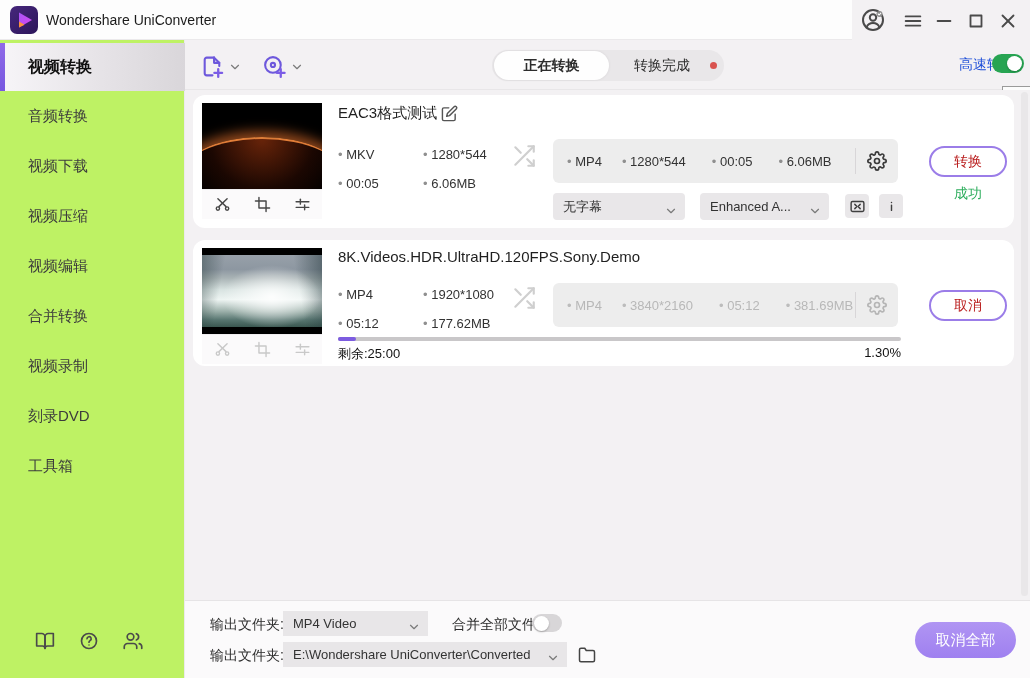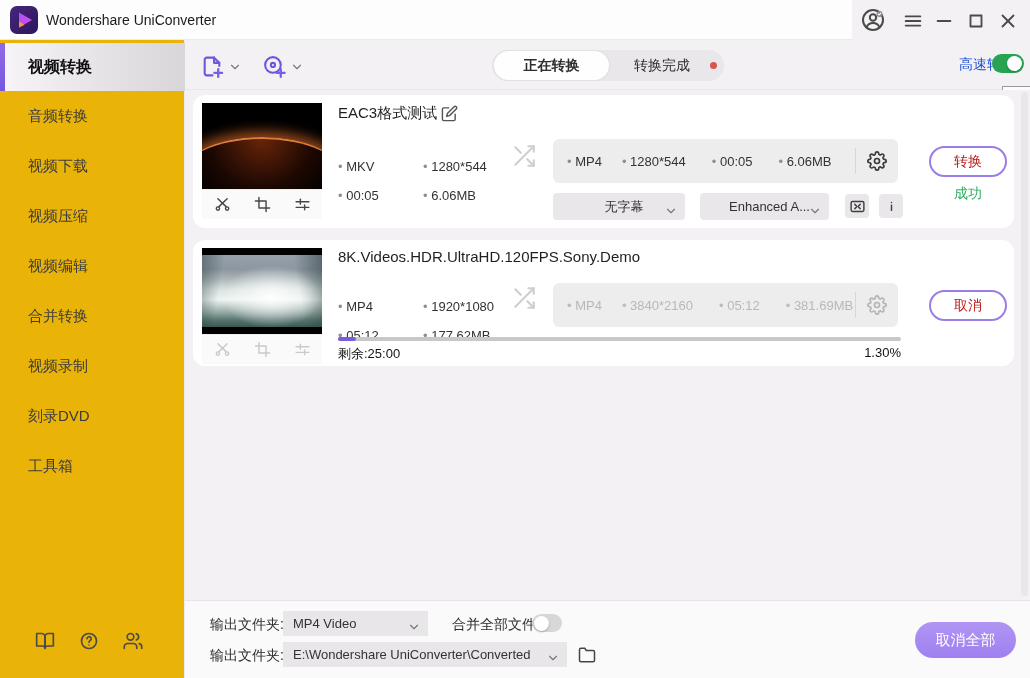--- a/index.html
+++ b/index.html
@@ -10,21 +10,21 @@
 
   
   .titlebar { left:0; top:0; width:852px; height:40px; background:#fdfdfd; border-bottom:1px solid #ebe9eb; }
   .logo { left:10px; top:6px; width:28px; height:28px; border-radius:7px;
           background:linear-gradient(135deg,#46277c 0%,#2c165a 100%); }
   .app-title { left:46px; top:12px; font-size:14px; color:#1b1b1b; }
   .tb-ico { top:8px; width:24px; height:24px; color:#4a4a4a; }
   .tb-btn { top:10px; width:22px; height:22px; color:#4a4a4a; cursor:default; }
 
   
-  .sidebar { left:0; top:40px; width:185px; height:638px; background:#eab308; border-right:1px solid #eceaec; }
+  .sidebar { left:0; top:40px; width:185px; height:638px; background:#bef264; border-right:1px solid #eceaec; }
   .sb-item { position:absolute; left:0; width:185px; height:50px; line-height:50px;
              padding-left:28px; font-size:15px; color:#3c3c3c; cursor:pointer; }
   .sb-item.active { height:48px; line-height:48px; font-weight:bold; font-size:16px; color:#101010;
              background:linear-gradient(90deg,#f7f5f8 0%,#e6e3e7 55%,#d9d6da 100%); }
   .sb-item.active::before { content:""; position:absolute; left:0; top:0; bottom:0; width:5px;
              background:linear-gradient(180deg,#906ae8,#7757e0); }
   .sb-foot-ico { top:591px; width:20px; height:20px; color:#4a4a4a; cursor:pointer; }
 
   
   .toolbar { left:185px; top:40px; width:845px; height:50px; background:#f3f1f3; border-bottom:1px solid #e8e6e8;padding-left:38px; }
@@ -66,39 +66,39 @@
              linear-gradient(180deg,#97a0a9 0%,#8d97a1 20%,#a9b3b5 32%,#d8e3e1 48%,#edf4f2 62%,#9db1ab 78%,#587671 90%,#3a5750 100%); }
   .iconbar { left:9px; top:94px; width:120px; height:30px; background:#fbfafb; border-top:1px solid #f0eef0;
              display:flex; align-items:center; justify-content:space-around; }
   .iconbar .ib { width:17px; height:17px; cursor:pointer; }
   .iconbar.enabled .ib { color:#474747; }
   .iconbar.disabled .ib { color:#c9c9c9; }
 
   .file-title { left:145px; top:9px; font-size:15px; color:#1f1f1f; }
   .edit-ico { left:248px; top:10px; width:17px; height:17px; color:#555; cursor:pointer; }
   .stats { left:145px; top:45px; display:grid; grid-template-columns:85px auto; grid-auto-rows:29px;
-           font-size:13px; color:#333; align-items:center;margin-top:12px; }
+           font-size:13px; color:#333; align-items:center; }
   .stat::before { content:"•  "; color:#8f8f8f; }
   .shuffle-ico { left:318px; top:48px; width:26px; height:26px; color:#cfcfcf; }
   .card2 .shuffle-ico { top:45px; }
 
   .targetbox { left:360px; top:44px; width:345px; height:44px; background:#ededed; border-radius:6px;
                display:flex; align-items:center; font-size:13px; color:#333; }
   .targetbox .stat { margin-left:14px; white-space:nowrap; }
   .targetbox .stat:nth-child(2){ margin-left:20px; } .targetbox .stat:nth-child(3){ margin-left:26px; }
   .targetbox .stat:nth-child(4){ margin-left:26px; }
   .targetbox .sep { margin-left:auto; width:1px; height:26px; background:#d8d6d8; }
   .gear { width:20px; height:20px; margin:0 11px; color:#3a3a3a; cursor:pointer; }
   .targetbox.muted { color:#b8b8b8; }
   .targetbox.muted .stat::before { color:#bcbcbc; }
   .targetbox.muted .gear { color:#b5b5b5; }
   .card2 .targetbox { top:43px; }
 
   .dd { position:absolute; height:27px; background:#e9e7e9; border-radius:4px; font-size:13px; color:#333;
-        line-height:27px; padding-left:10px; cursor:pointer;text-align:center; }
+        line-height:27px; padding-left:10px; cursor:pointer; }
   .dd .chev { position:absolute; right:7px; top:7px; }
   .dd1 { left:360px; top:98px; width:132px; }
   .dd2 { left:507px; top:98px; width:129px; }
   .sq-btn { position:absolute; top:99px; width:24px; height:24px; background:#e9e7e9; border-radius:4px;
             color:#3f3f3f; cursor:pointer; display:flex; align-items:center; justify-content:center; }
   .sq1 { left:652px; } .sq2 { left:686px; }
   .sq-btn svg { width:17px; height:17px; }
 
   .pill-btn { position:absolute; left:736px; width:78px; height:31px; border-radius:16px; background:#fff;
               border:2px solid #9b7de8; font-size:14px; color:#b91c1c; text-align:center; line-height:27px; cursor:pointer; }

